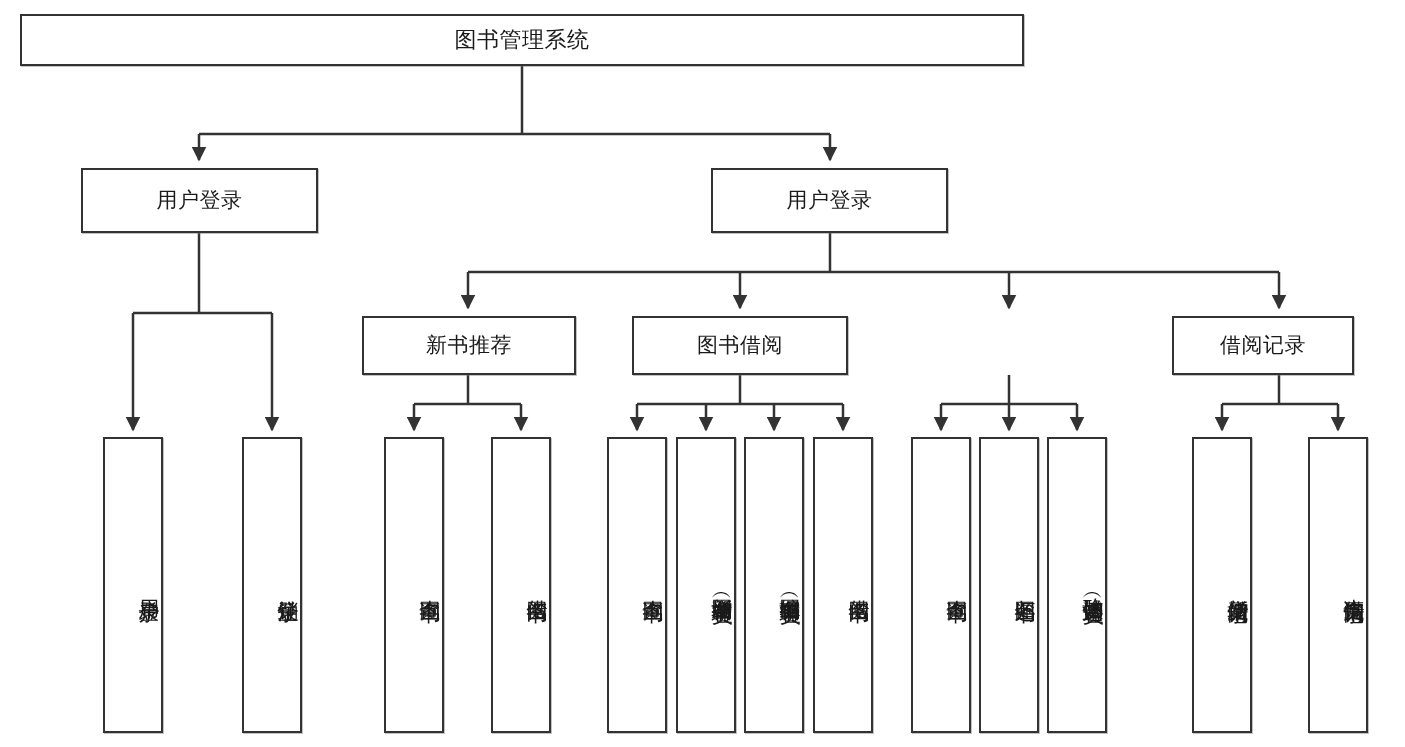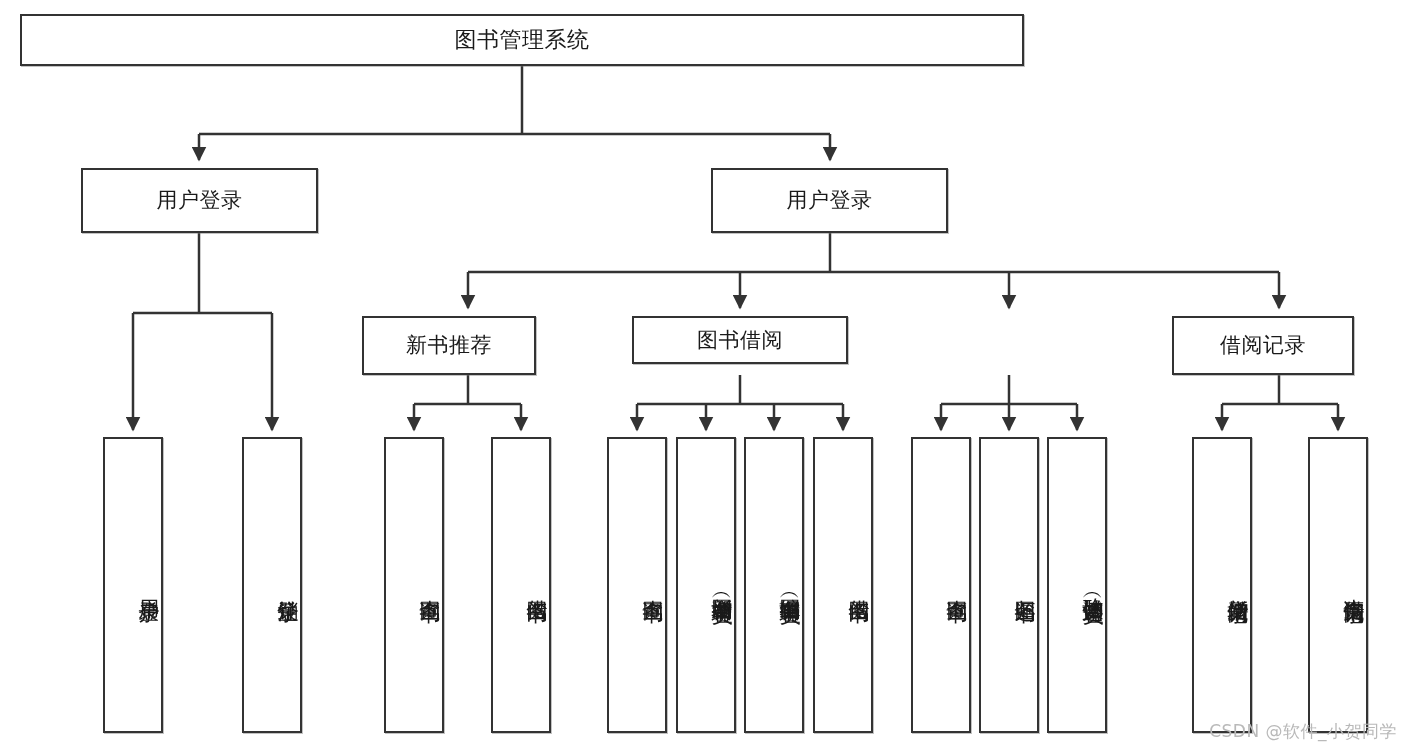--- a/index.html
+++ b/index.html
@@ -135,25 +135,25 @@
   </div>
 
   <div class="node horizontal" style="left:81px; top:168px; width:237px; height:65px;">
     <span>用户登录</span>
   </div>
 
   <div class="node horizontal" style="left:711px; top:168px; width:237px; height:65px;">
     <span>用户登录</span>
   </div>
 
-  <div class="node horizontal" style="left:362px; top:316px; width:174px; height:59px;">
+  <div class="node horizontal" style="left:362px; top:316px; width:214px; height:59px;">
     <span>新书推荐</span>
   </div>
 
-  <div class="node horizontal" style="left:632px; top:316px; width:216px; height:48px;">
+  <div class="node horizontal" style="left:632px; top:316px; width:216px; height:59px;">
     <span>图书借阅</span>
   </div>
 
 
   <div class="node horizontal" style="left:1172px; top:316px; width:182px; height:59px;">
     <span>借阅记录</span>
   </div>
 
   <div class="node vertical" style="left:103px; top:437px; width:60px; height:296px;">
     <span class="vtext">用户登录</span>
@@ -200,15 +200,14 @@
   </div>
 
   <div class="node vertical" style="left:1192px; top:437px; width:60px; height:296px;">
     <span class="vtext">新增借阅记录</span>
   </div>
 
   <div class="node vertical" style="left:1308px; top:437px; width:60px; height:296px;">
     <span class="vtext">查询借阅记录</span>
   </div>
 
-  <div class="watermark">CSDN @软件_小贺同学</div>
 
 </div>
 
 </body></html>

